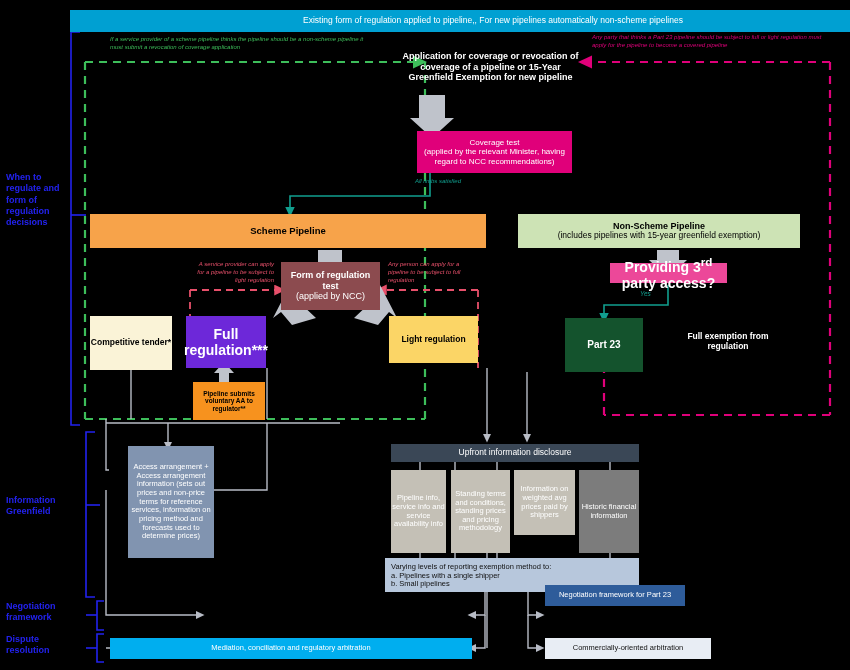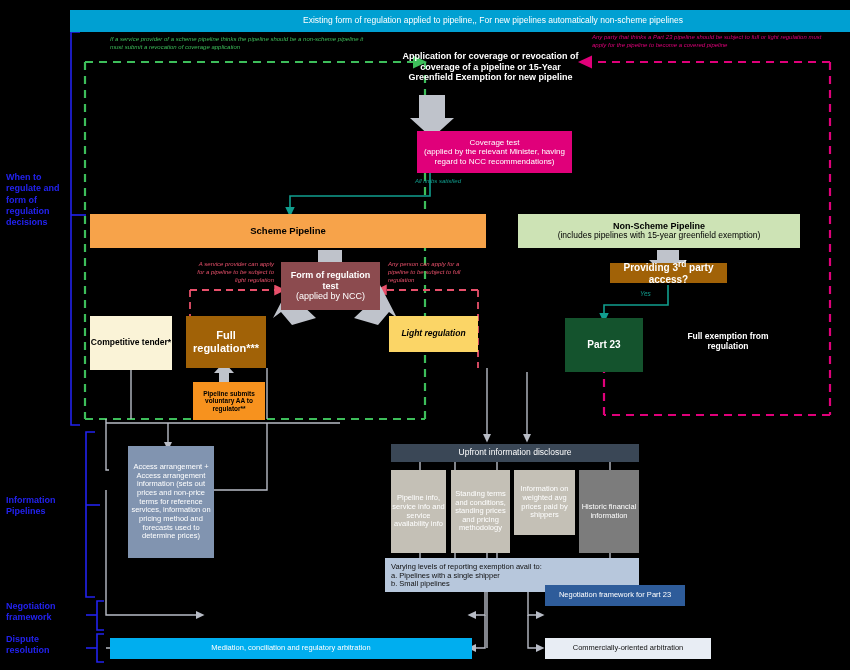--- a/index.html
+++ b/index.html
@@ -7,24 +7,24 @@
   #stage{position:relative;width:850px;height:670px;background:#000;}
   .abs{position:absolute;box-sizing:border-box;}
   .box{display:flex;align-items:center;justify-content:center;text-align:center;line-height:1.15;}
   .banner{background:#00A0D2;color:#fff;font-size:8.5px;}
   .apptxt{color:#fff;font-size:9px;font-weight:bold;}
   .coverage{background:#E0007A;color:#fff;font-size:8px;}
   .scheme{background:#F7A34A;color:#000;font-size:9.5px;font-weight:bold;}
   .nonscheme{background:#CDE3B5;color:#000;font-size:8.5px;}
   .forreg{background:#8C4B4F;color:#fff;font-size:9px;}
   .comptend{background:#FAF3D7;color:#000;font-size:8.5px;font-weight:bold;}
-  .fullreg{background:#a16207;color:#fff;font-size:11px;font-weight:bold;}
+  .fullreg{background:#6d28d9;color:#fff;font-size:14px;font-weight:bold;}
   .lightreg{background:#FBD566;color:#000;font-size:8.5px;font-weight:bold;}
   .voluntary{background:#F7921E;color:#000;font-size:6.5px;font-weight:bold;}
-  .thirdparty{background:#a16207;color:#fff;font-size:10px;font-weight:bold;}
+  .thirdparty{background:#ec4899;color:#fff;font-size:14px;font-weight:bold;}
   .part23{background:#14532d;color:#fff;font-size:10px;font-weight:bold;}
   .fullexempt{color:#fff;font-size:8.5px;font-weight:bold;}
   .accessarr{background:#8194B0;color:#fff;font-size:7.5px;}
   .upfront{background:#3A4756;color:#fff;font-size:8.5px;}
   .discbox{background:#C4C0B6;color:#fff;font-size:7.5px;}
   .discbox.dark{background:#7C7C7C;}
   .varying{background:#B7C7DC;color:#111;font-size:7.5px;text-align:left;
            justify-content:flex-start;align-items:flex-start;padding:5px 6px;}
   .negfull{background:#0E2D6B;color:#fff;font-size:8px;}
   .negp23{background:#2E5C9A;color:#fff;font-size:7.5px;}
@@ -196,50 +196,50 @@
       <span>Providing 3</span><sup>rd</sup><span> party access?</span>
     </span>
   </div>
 
   <div class="abs ylabel" style="left:640px;top:290px;">Yes</div>
 
   <div class="abs box comptend" style="left:90px;top:316px;width:82px;height:54px;">Competitive tender*</div>
 
   <div class="abs box fullreg" style="left:186px;top:316px;width:80px;height:52px;">Full regulation***</div>
 
-  <div class="abs box lightreg" style="left:389px;top:316px;width:89px;height:36px;font-style:italic;">Light regulation</div>
+  <div class="abs box lightreg" style="left:389px;top:316px;width:89px;height:47px;">Light regulation</div>
 
   <div class="abs box voluntary" style="left:193px;top:382px;width:72px;height:38px;flex-direction:column;">Pipeline submits voluntary AA to regulator**</div>
 
   <div class="abs box part23" style="left:565px;top:318px;width:78px;height:54px;">Part 23</div>
 
   <div class="abs box fullexempt" style="left:668px;top:327px;width:120px;height:30px;flex-direction:column;">Full exemption from regulation</div>
 
   <div class="abs box accessarr" style="left:128px;top:446px;width:86px;height:112px;">Access arrangement + Access arrangement information (sets out prices and non-price terms for reference services, information on pricing method and forecasts used to determine prices)</div>
 
   <div class="abs box upfront" style="left:391px;top:444px;width:248px;height:18px;">Upfront information disclosure</div>
 
   <div class="abs box discbox" style="left:391px;top:470px;width:55px;height:83px;">Pipeline info, service info and service availability info</div>
   <div class="abs box discbox" style="left:451px;top:470px;width:59px;height:83px;">Standing terms and conditions, standing prices and pricing methodology</div>
   <div class="abs box discbox" style="left:514px;top:470px;width:61px;height:65px;">Information on weighted avg prices paid by shippers</div>
   <div class="abs box discbox dark" style="left:579px;top:470px;width:60px;height:83px;">Historic financial information</div>
 
   <div class="abs box varying" style="left:385px;top:558px;width:254px;height:34px;flex-direction:column;">
-    <span>Varying levels of reporting exemption avail to:</span>
+    <span>Varying levels of reporting exemption method to:</span>
     <span>a.   Pipelines with a single shipper</span>
     <span>b.   Small pipelines</span>
   </div>
 
   <div class="abs box negp23" style="left:545px;top:585px;width:140px;height:21px;">Negotiation framework for Part 23</div>
   <div class="abs box mediation" style="left:110px;top:638px;width:362px;height:21px;">Mediation, conciliation and regulatory arbitration</div>
   <div class="abs box commarb" style="left:545px;top:638px;width:166px;height:21px;">Commercially-oriented arbitration</div>
 
   <div class="note green" style="left:110px;top:35px;width:255px;">If a service provider of a scheme pipeline thinks the pipeline should be a non-scheme pipeline it must submit a revocation of coverage application</div>
   <div class="note pink" style="left:592px;top:33px;width:245px;">Any party that thinks a Part 23 pipeline should be subject to full or light regulation must apply for the pipeline to become a covered pipeline</div>
   <div class="note red" style="left:192px;top:260px;width:82px;text-align:right;">A service provider can apply for a pipeline to be subject to light regulation</div>
   <div class="note red" style="left:388px;top:260px;width:86px;">Any person can apply for a pipeline to be subject to full regulation</div>
 
   <div class="lbl-left" style="left:6px;top:172px;width:62px;">When to regulate and form of regulation decisions</div>
-  <div class="lbl-left" style="left:6px;top:495px;width:72px;">Information Pipelines</div>
+  <div class="lbl-left" style="left:6px;top:495px;width:72px;">Information Greenfield</div>
   <div class="lbl-left" style="left:6px;top:601px;width:72px;">Negotiation framework</div>
   <div class="lbl-left" style="left:6px;top:634px;width:60px;">Dispute resolution</div>
 
 </div>
 
 </body></html>

